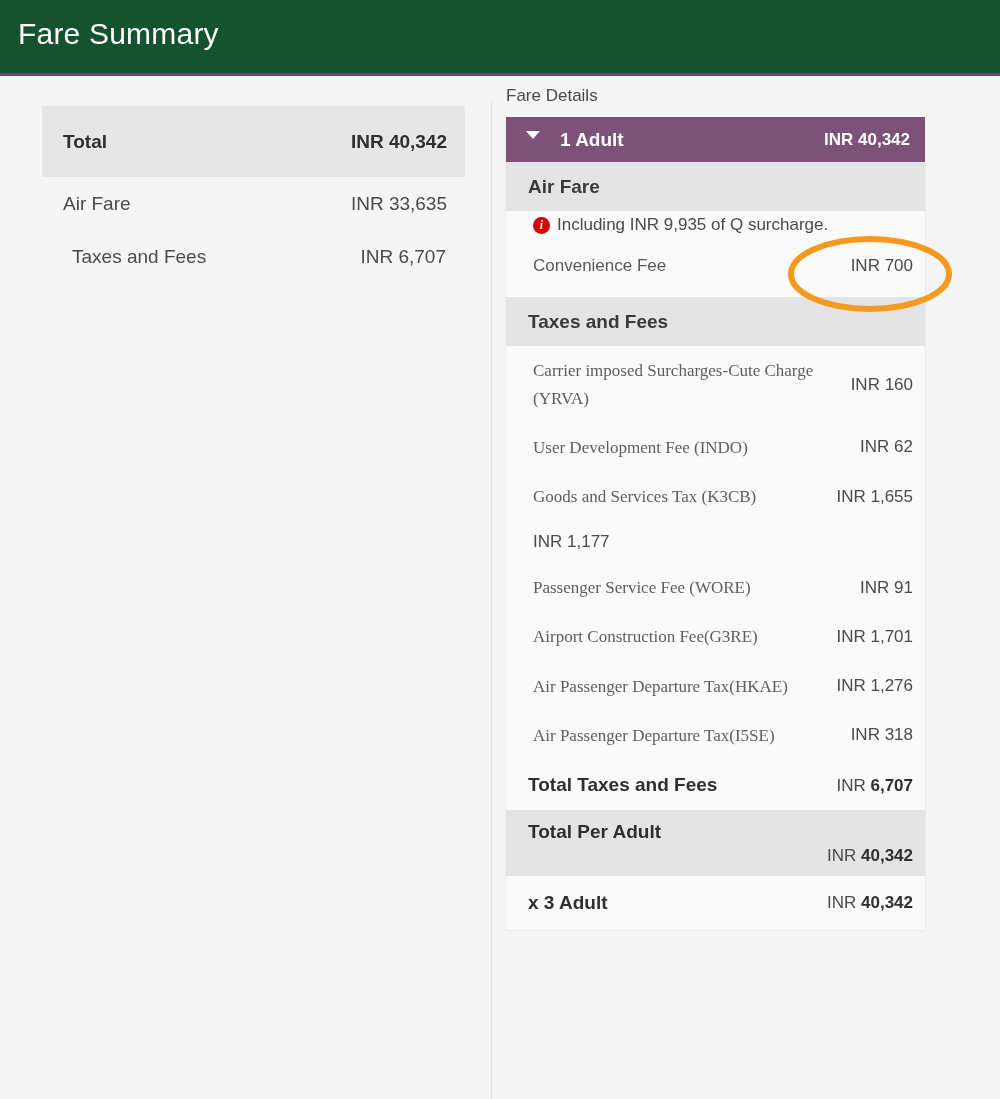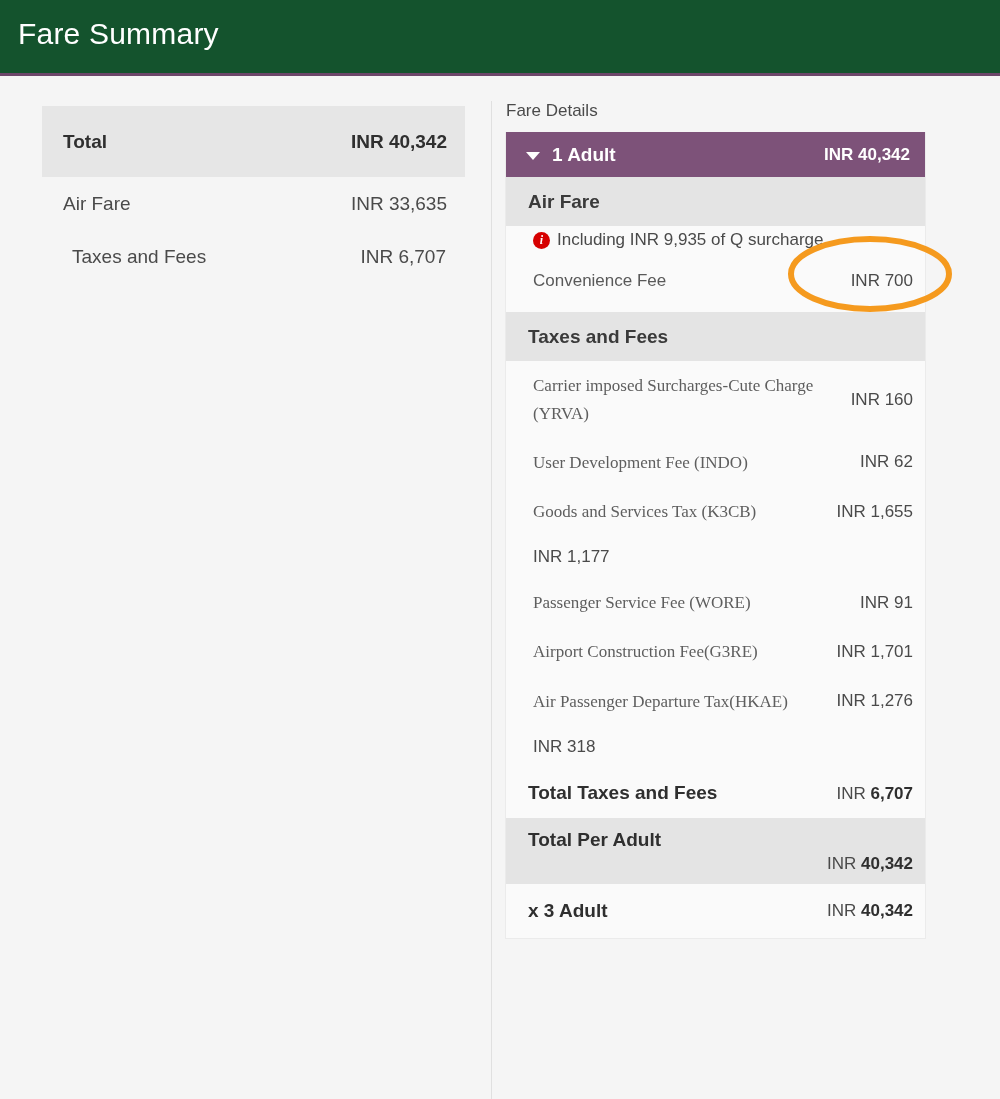--- a/index.html
+++ b/index.html
@@ -97,21 +97,21 @@
     font-size: 19px;
     color: #4a4a4a;
   }
   .summary-row.indent .label { padding-left: 9px; }
   .summary-row.indent .amount { padding-right: 1px; }
 
   
   .details-panel {
     position: absolute;
     left: 505px;
-    top: 22px;
+    top: 7px;
     width: 421px;
   }
 
   .details-caption {
     font-size: 17px;
     color: #4a4a4a;
     margin-bottom: 11px;
     padding-left: 1px;
   }
 
@@ -127,22 +127,22 @@
     background: #7d5279;
     height: 45px;
     display: flex;
     align-items: center;
     justify-content: space-between;
     padding: 0 15px 0 20px;
     color: #ffffff;
   }
   .pax-header .left {
     display: flex;
-    align-items: center;
-    gap: 12px;
+    align-items: flex-start;
+    gap: 20px;
   }
   .caret-down {
     width: 0; height: 0;
     border-left: 7px solid transparent;
     border-right: 7px solid transparent;
     border-top: 8px solid #ffffff;
     margin-top: 2px;
   }
   .pax-header .label {
     font-size: 19px;
@@ -387,20 +387,21 @@
       </div>
       <div class="tax-row">
         <span class="label">Airport Construction Fee(G3RE)</span>
         <span class="amount">INR 1,701</span>
       </div>
       <div class="tax-row">
         <span class="label">Air Passenger Departure Tax(HKAE)</span>
         <span class="amount">INR 1,276</span>
       </div>
       <div class="tax-row">
+        <span class="label">Air Passenger Departure Tax(I5SE)</span>
         <span class="amount">INR 318</span>
       </div>
 
       <div class="total-taxes-row">
         <span class="label">Total Taxes and Fees</span>
         <span class="amount"><span>INR </span><b>6,707</b></span>
       </div>
 
       <div class="total-per-adult-row">
         <span class="label">Total Per Adult</span>

